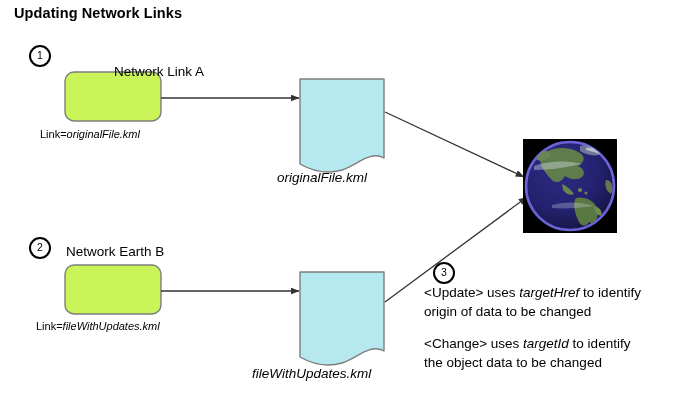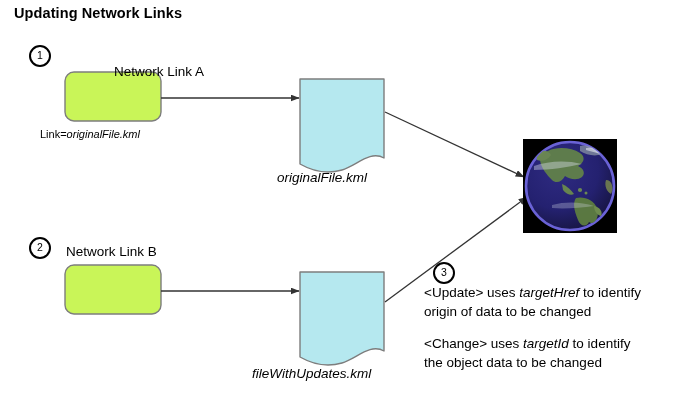--- a/index.html
+++ b/index.html
@@ -163,24 +163,25 @@
     </g>
   </svg>
 
   <div class="txt" id="page-title">Updating Network Links</div>
 
   <div class="step-num" id="step-1">1</div>
   <div class="step-num" id="step-2">2</div>
   <div class="step-num" id="step-3">3</div>
 
   <div class="txt node-title" id="network-link-a-title">Network Link A</div>
-  <div class="txt node-title" id="network-link-b-title">Network Link B</div>
+  <div class="txt node-title" id="network-link-b-title">Network Earth B</div>
 
   <div class="txt link-label" id="link-a-label"><span>Link=</span><span class="em">originalFile.kml</span></div>
 
+  <div class="txt link-label" id="link-b-label"><span>Link=</span><span class="em">fileWithUpdates.kml</span></div>
 
   <div class="txt doc-label" id="original-file-label">originalFile.kml</div>
   <div class="txt doc-label" id="file-with-updates-label">fileWithUpdates.kml</div>
 
 
   <div class="txt note" id="update-note"><span>&lt;Update&gt; uses </span><span class="em">targetHref</span><span> to identify</span><br><span>origin of data to be changed</span></div>
 
   <div class="txt note" id="change-note"><span>&lt;Change&gt; uses </span><span class="em">targetId</span><span> to identify</span><br><span>the object data to be changed</span></div>
 
 </div>

